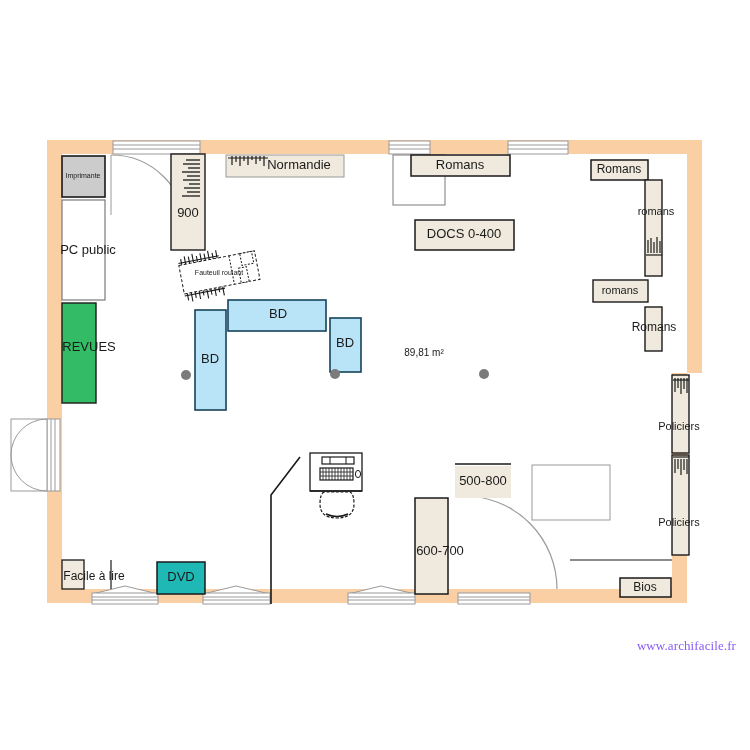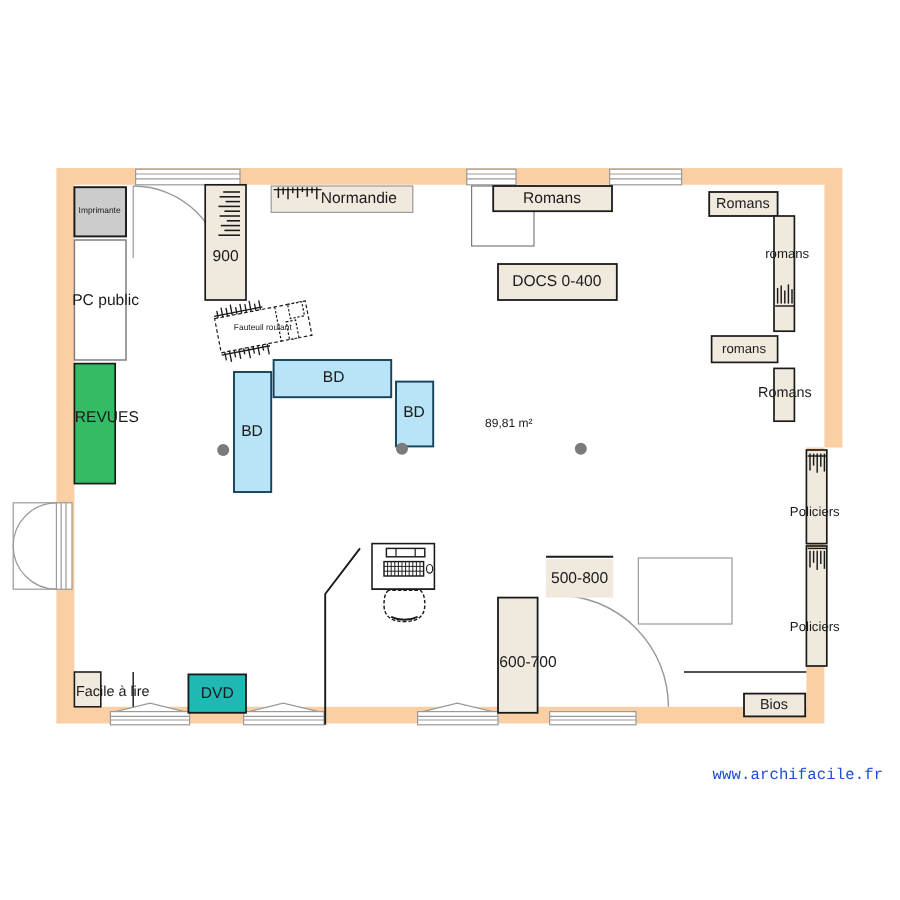--- a/index.html
+++ b/index.html
@@ -28,23 +28,23 @@
   .furn-label {
     font-family: "Liberation Sans", sans-serif;
     fill: #1a1a1a;
     dominant-baseline: middle;
     text-anchor: middle;
   }
   .footer-url {
     position: absolute;
     right: 14px;
     top: 638px;
-    font-family: Liberation Mono, monospace;
+    font-family: Liberation Serif, serif;
     font-size: 13px;
-    color: #1d4ed8;
+    color: #8b5cf6;
     letter-spacing: 0.1px;
   }
 </style>
 </head>
 <body>
 
 <div id="plan-root">
 
   <svg id="floorplan" viewBox="0 0 750 750" xmlns="http://www.w3.org/2000/svg">
 

